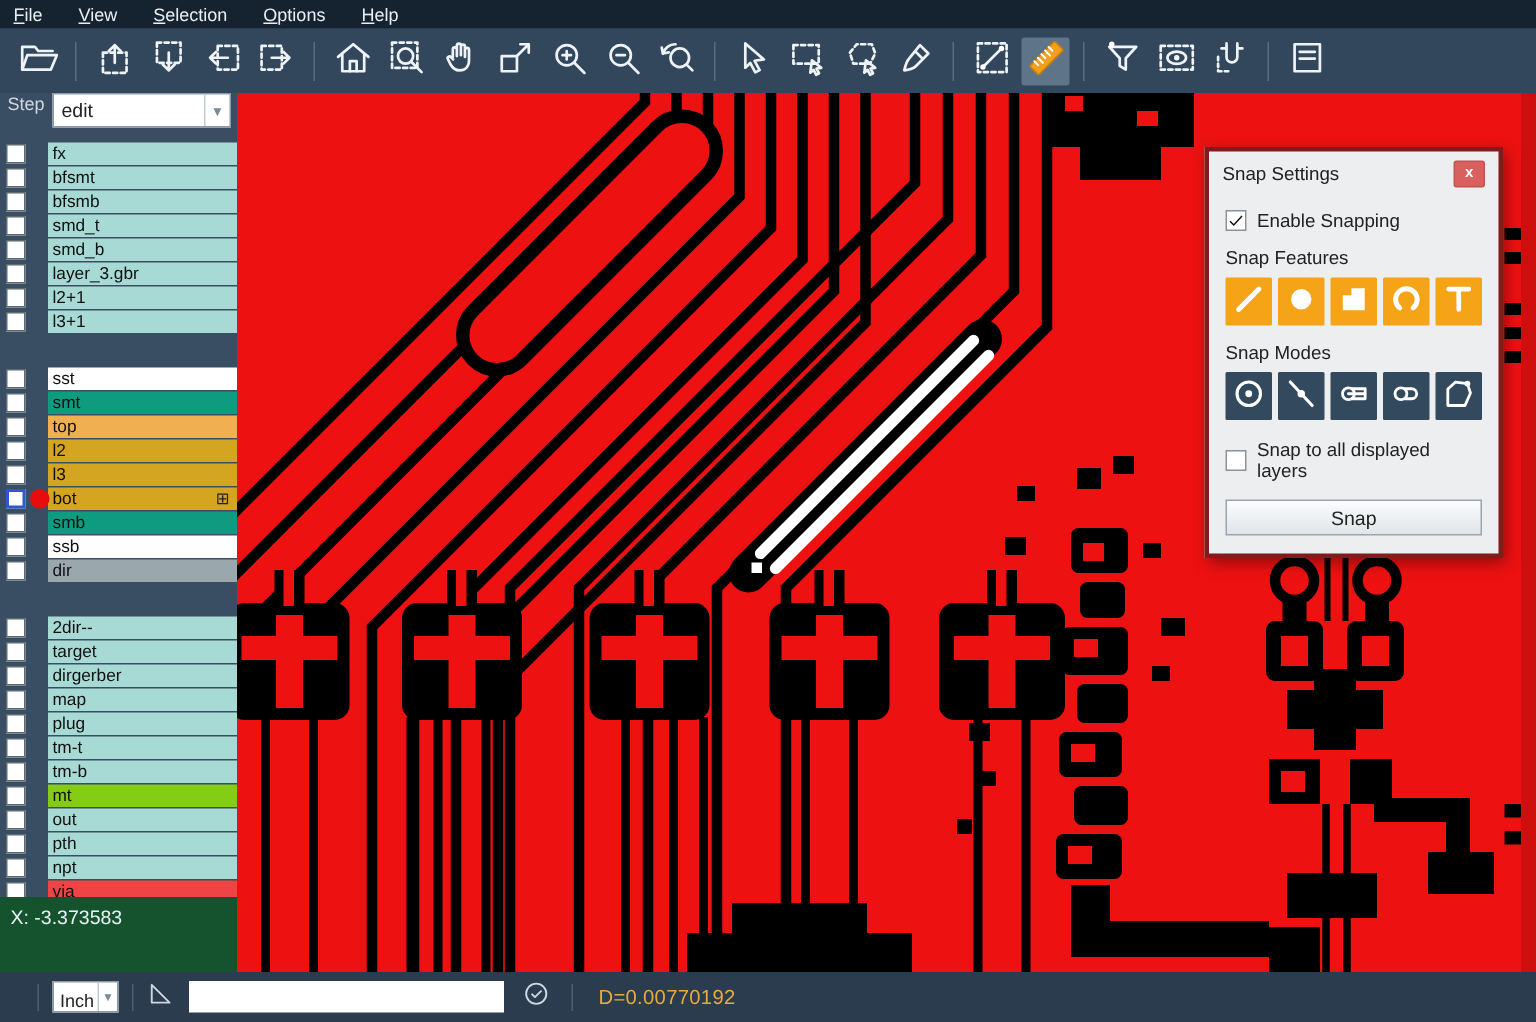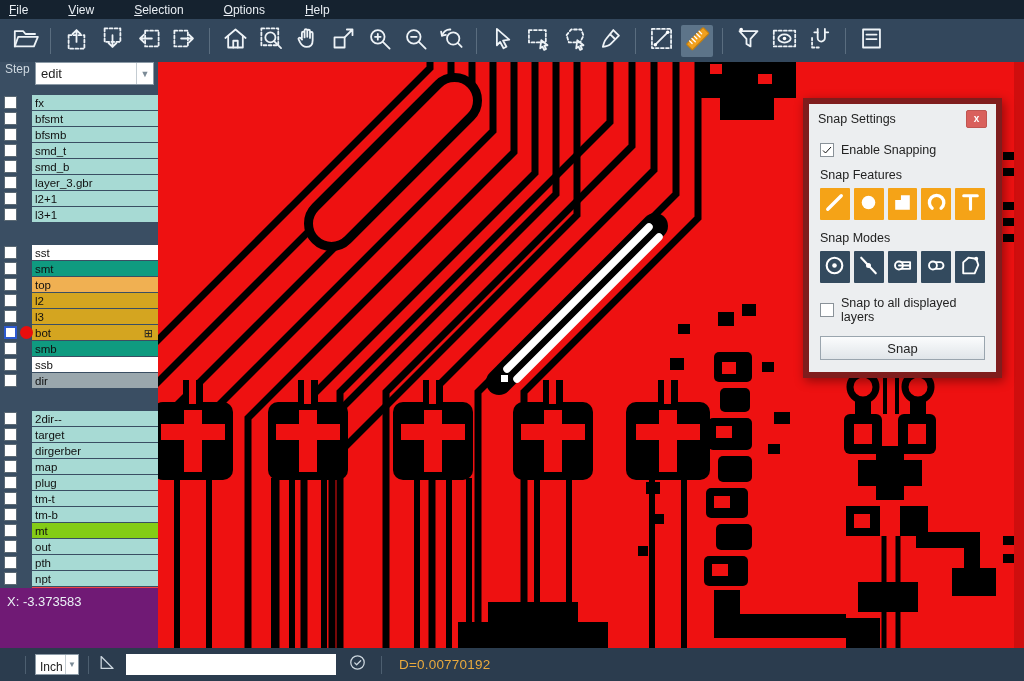--- a/index.html
+++ b/index.html
@@ -1,21 +1,21 @@
 <!DOCTYPE html>
 <html><head>
 <meta charset="utf-8">
 <style>
   * { margin:0; padding:0; box-sizing:border-box; }
   html,body { width:1024px; height:681px; overflow:hidden; font-family:"Liberation Sans", sans-serif; }
   .app { position:relative; width:1024px; height:681px; background:#31455a; }
 
   
   .menubar { position:absolute; left:0; top:0; width:1024px; height:19px; background:#15222f;
-             display:flex; align-items:center; padding-left:9px; gap:40px; }
+             display:flex; align-items:center; padding-left:9px; gap:24px; }
   .menubar .mitem { color:#e9eef3; font-size:12px; cursor:default; display:inline-block; }
   .menubar .mitem::first-letter { text-decoration:underline; }
 
   
   .toolbar { position:absolute; left:0; top:19px; width:1024px; height:43px; background:#33475c;
              display:flex; align-items:center; padding-left:7px; }
   .tbtn { width:32px; height:32px; margin:0 2px; display:flex; align-items:center; justify-content:center;
           border-radius:2px; }
   .tbtn.active { background:#5d7489; }
   .tbtn svg { width:27px; height:27px; stroke:#eef3f7; stroke-width:1.6; fill:none;
@@ -32,32 +32,32 @@
                  display:flex; align-items:center; justify-content:center; color:#7b8b97; font-size:9px; }
   .layers { position:absolute; top:33px; left:0; right:0; }
   .lgroup { margin-bottom:23px; }
   .lrow { height:15px; display:flex; align-items:center; position:relative; margin-bottom:1px; }
   .lcheck { width:13px; height:13px; background:#fff; border:1px solid #5c6a74; margin-left:4px; flex:none; }
   .lrow.selected .lcheck { border:2px solid #2d59cf; }
   .ldot { position:absolute; left:20px; top:1px; width:13px; height:13px; border-radius:50%; background:#e80d0d; z-index:2; }
   .lname { margin-left:15px; flex:1; height:15px; font-size:11.5px; color:#101010; padding:1px 3px 0 3px;
            white-space:nowrap; overflow:hidden; display:flex; align-items:center; }
   .lgrid { margin-left:auto; font-size:11px; line-height:10px; color:#222; padding-right:2px; }
-  .coords { position:absolute; left:0; bottom:0; width:158px; height:60px; background:#701a75;
+  .coords { position:absolute; left:0; bottom:0; width:158px; height:50px; background:#14532d;
             color:#eaf1f5; font-size:13px; padding:4px 0 16px 7px; line-height:19px; }
 
   
   .canvas { position:absolute; left:158px; top:62px; width:866px; height:586px; background:#ee1111; }
   .canvas svg.art { position:absolute; inset:0; width:100%; height:100%; }
   .c-red { fill:#ee1111; } .c-blk { fill:#000; }
   .s-blk { stroke:#000; fill:none; } .s-wht { stroke:#fff; fill:none; }
 
   
   .dialog { position:absolute; left:645px; top:36px; width:199px; background:#eceef0;
-            border:6px solid #7f1d1d; box-shadow:2px 3px 10px rgba(0,0,0,.4); font-size:12.5px; color:#222; }
+            border:3px solid #7f1d1d; box-shadow:2px 3px 10px rgba(0,0,0,.4); font-size:12.5px; color:#222; }
   .dlg-title { height:29px; display:flex; align-items:center; padding:0 9px; }
   .dlg-title .t { flex:1; font-size:12.5px; }
   .dlg-close { width:21px; height:18px; background:#d9605c; border:1px solid #c05551; border-radius:2px;
                color:#fff; font-size:10px; font-weight:bold; display:flex; align-items:center; justify-content:center; }
   .dlg-body { padding:4px 11px 12px 11px; }
   .cb-row { display:flex; align-items:center; gap:7px; margin-top:6px; }
   .cbox { width:14px; height:14px; background:#fff; border:1px solid #8a9299; flex:none;
           display:flex; align-items:center; justify-content:center; }
   .cbox svg { width:12px; height:12px; stroke:#111; stroke-width:2; fill:none; }
   .sec-label { margin-top:11px; margin-bottom:6px; }

